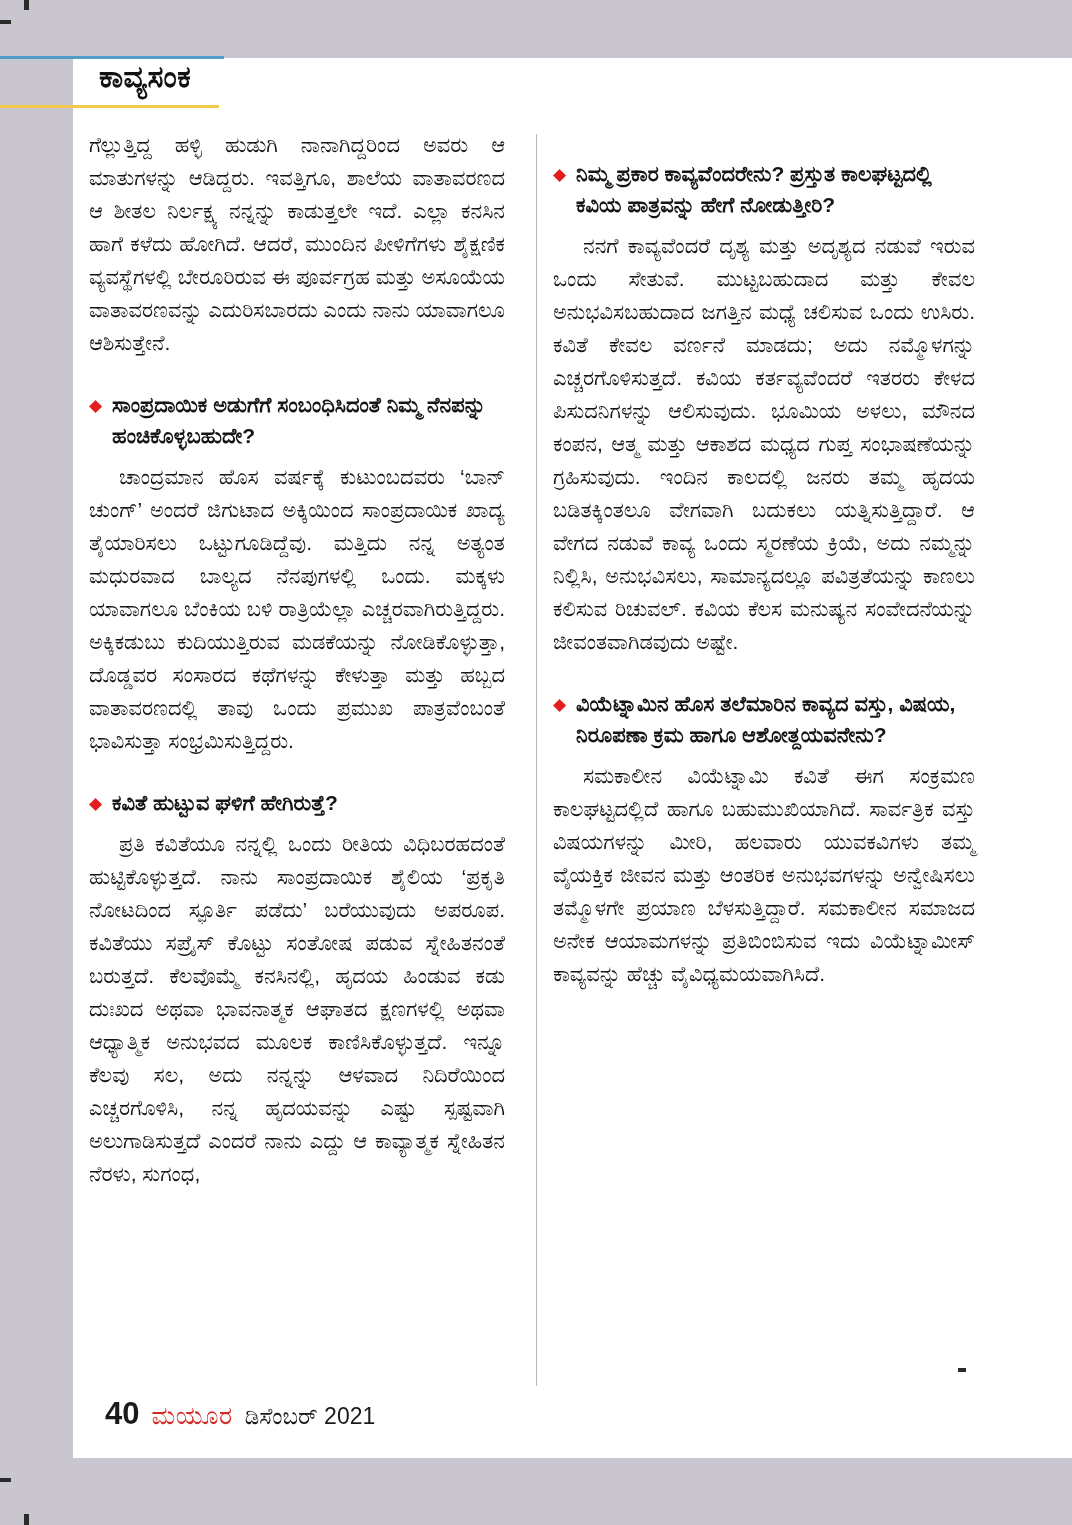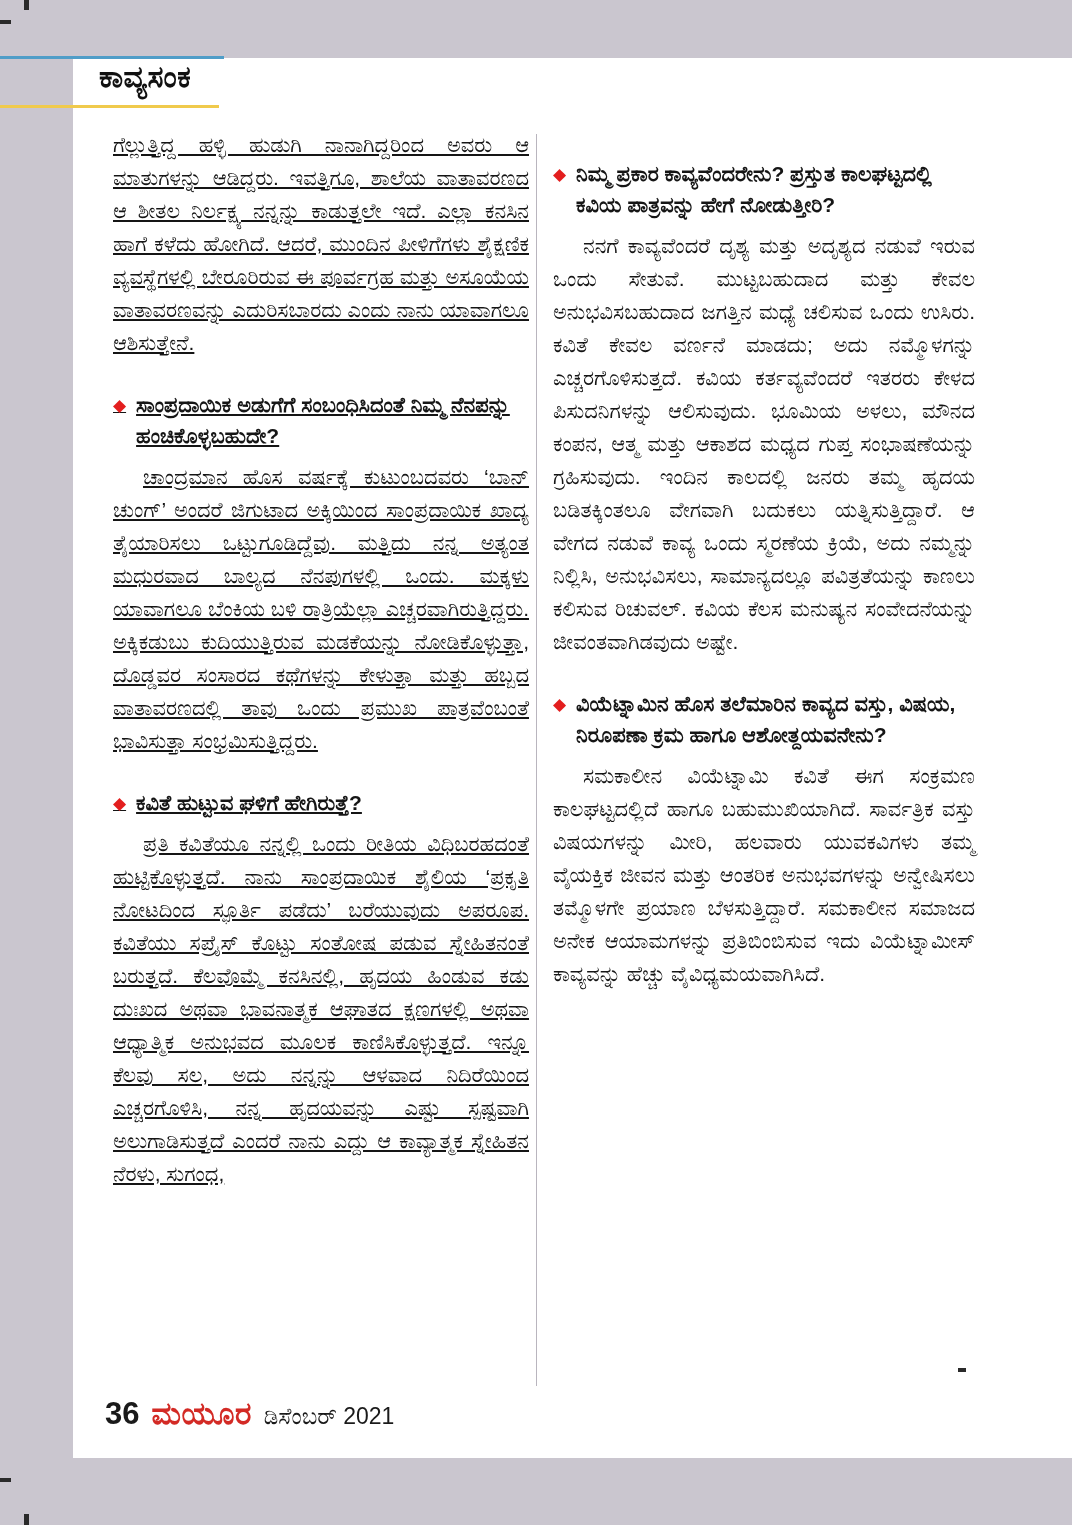--- a/index.html
+++ b/index.html
@@ -22,41 +22,41 @@
   .crop-bl-v{left:24px;top:1514px;width:5px;height:11px;}
   .crop-r{left:958px;top:1368px;width:8px;height:4px;}
   .section-title{
     position:absolute;left:99px;top:60px;font-size:30px;font-weight:bold;
     letter-spacing:0.5px;color:#111;
   }
   .column{
     position:absolute;top:128px;font-size:21px;line-height:33px;
     text-align:justify;color:#151515;
   }
-  .col-left{left:113px;width:416px;text-decoration:underline;}
+  .col-left{left:89px;width:416px;}
   .col-right{left:553px;width:422px;}
   .column-divider{
     position:absolute;left:536px;top:134px;width:1px;height:1252px;background:#b9b5be;
   }
   p.body-para{margin:0;}
   p.indent{text-indent:30px;}
   .question{
     display:flex;gap:10px;margin:30px 0 9px 0;font-weight:bold;
     line-height:31px;text-align:left;
   }
   .question .diamond{
     color:#e31e1e;font-size:17px;line-height:31px;flex:0 0 auto;
     transform:translateY(1px);
   }
   .question .q-text{flex:1 1 auto;}
   .footer{
     position:absolute;left:105px;top:1396px;display:flex;align-items:baseline;gap:12px;
   }
   .page-number{font-size:31px;font-weight:bold;color:#1a1a1a;}
-  .magazine-logo{font-size:31px;font-weight:bold;color:#d32a25;letter-spacing:0.5px;}
+  .magazine-logo{font-size:25px;font-weight:normal;color:#d32a25;letter-spacing:0.5px;}
   .issue-date{font-size:23px;color:#1a1a1a;}
 </style>
 </head>
 <body>
 
 <div class="margin-band band-top"></div>
 <div class="margin-band band-left"></div>
 <div class="margin-band band-bottom"></div>
 
 <div class="crop crop-tl-v"></div>
@@ -96,16 +96,16 @@
   <p class="body-para indent">ನನಗೆ ಕಾವ್ಯವೆಂದರೆ ದೃಶ್ಯ ಮತ್ತು ಅದೃಶ್ಯದ ನಡುವೆ ಇರುವ ಒಂದು ಸೇತುವೆ. ಮುಟ್ಟಬಹುದಾದ ಮತ್ತು ಕೇವಲ ಅನುಭವಿಸಬಹುದಾದ ಜಗತ್ತಿನ ಮಧ್ಯೆ ಚಲಿಸುವ ಒಂದು ಉಸಿರು. ಕವಿತೆ ಕೇವಲ ವರ್ಣನೆ ಮಾಡದು; ಅದು ನಮ್ಮೊಳಗನ್ನು ಎಚ್ಚರಗೊಳಿಸುತ್ತದೆ. ಕವಿಯ ಕರ್ತವ್ಯವೆಂದರೆ ಇತರರು ಕೇಳದ ಪಿಸುದನಿಗಳನ್ನು ಆಲಿಸುವುದು. ಭೂಮಿಯ ಅಳಲು, ಮೌನದ ಕಂಪನ, ಆತ್ಮ ಮತ್ತು ಆಕಾಶದ ಮಧ್ಯದ ಗುಪ್ತ ಸಂಭಾಷಣೆಯನ್ನು ಗ್ರಹಿಸುವುದು. ಇಂದಿನ ಕಾಲದಲ್ಲಿ ಜನರು ತಮ್ಮ ಹೃದಯ ಬಡಿತಕ್ಕಿಂತಲೂ ವೇಗವಾಗಿ ಬದುಕಲು ಯತ್ನಿಸುತ್ತಿದ್ದಾರೆ. ಆ ವೇಗದ ನಡುವೆ ಕಾವ್ಯ ಒಂದು ಸ್ಮರಣೆಯ ಕ್ರಿಯೆ, ಅದು ನಮ್ಮನ್ನು ನಿಲ್ಲಿಸಿ, ಅನುಭವಿಸಲು, ಸಾಮಾನ್ಯದಲ್ಲೂ ಪವಿತ್ರತೆಯನ್ನು ಕಾಣಲು ಕಲಿಸುವ ರಿಚುವಲ್. ಕವಿಯ ಕೆಲಸ ಮನುಷ್ಯನ ಸಂವೇದನೆಯನ್ನು ಜೀವಂತವಾಗಿಡವುದು ಅಷ್ಟೇ.</p>
 
   <div class="question">
     <span class="diamond">◆</span>
     <span class="q-text">ವಿಯೆಟ್ನಾಮಿನ ಹೊಸ ತಲೆಮಾರಿನ ಕಾವ್ಯದ ವಸ್ತು, ವಿಷಯ, ನಿರೂಪಣಾ ಕ್ರಮ ಹಾಗೂ ಆಶೋತ್ದಯವನೇನು?</span>
   </div>
   <p class="body-para indent">ಸಮಕಾಲೀನ ವಿಯೆಟ್ನಾಮಿ ಕವಿತೆ ಈಗ ಸಂಕ್ರಮಣ ಕಾಲಘಟ್ಟದಲ್ಲಿದೆ ಹಾಗೂ ಬಹುಮುಖಿಯಾಗಿದೆ. ಸಾರ್ವತ್ರಿಕ ವಸ್ತು ವಿಷಯಗಳನ್ನು ಮೀರಿ, ಹಲವಾರು ಯುವಕವಿಗಳು ತಮ್ಮ ವೈಯಕ್ತಿಕ ಜೀವನ ಮತ್ತು ಆಂತರಿಕ ಅನುಭವಗಳನ್ನು ಅನ್ವೇಷಿಸಲು ತಮ್ಮೊಳಗೇ ಪ್ರಯಾಣ ಬೆಳಸುತ್ತಿದ್ದಾರೆ. ಸಮಕಾಲೀನ ಸಮಾಜದ ಅನೇಕ ಆಯಾಮಗಳನ್ನು ಪ್ರತಿಬಿಂಬಿಸುವ ಇದು ವಿಯೆಟ್ನಾಮೀಸ್ ಕಾವ್ಯವನ್ನು ಹೆಚ್ಚು ವೈವಿಧ್ಯಮಯವಾಗಿಸಿದೆ.</p>
 </div>
 
 <div class="footer">
-  <span class="page-number">36</span>
+  <span class="page-number">40</span>
   <span class="magazine-logo">ಮಯೂರ</span>
   <span class="issue-date">ಡಿಸೆಂಬರ್ 2021</span>
 </div>
 
 </body></html>

